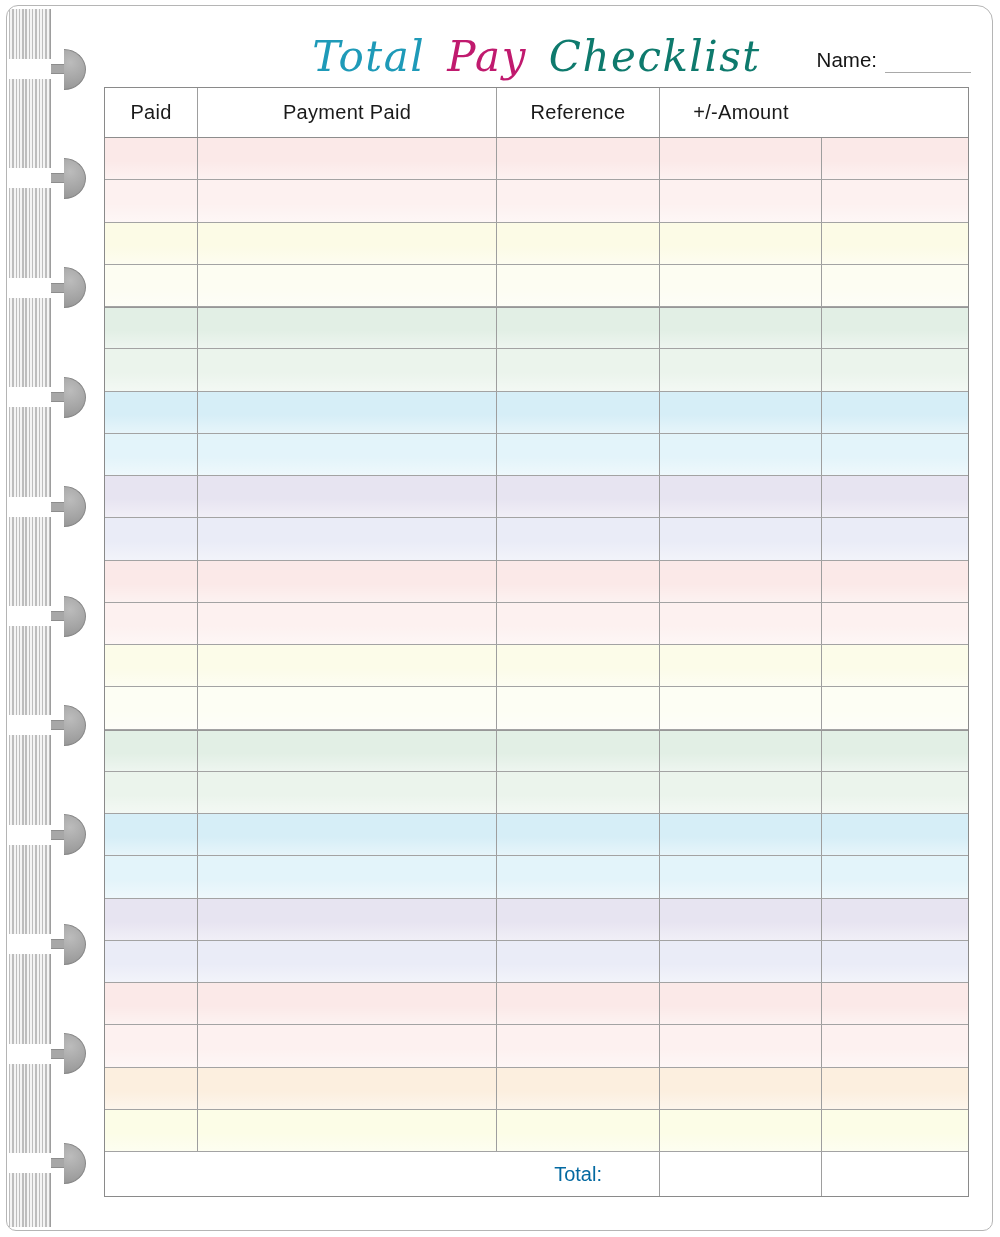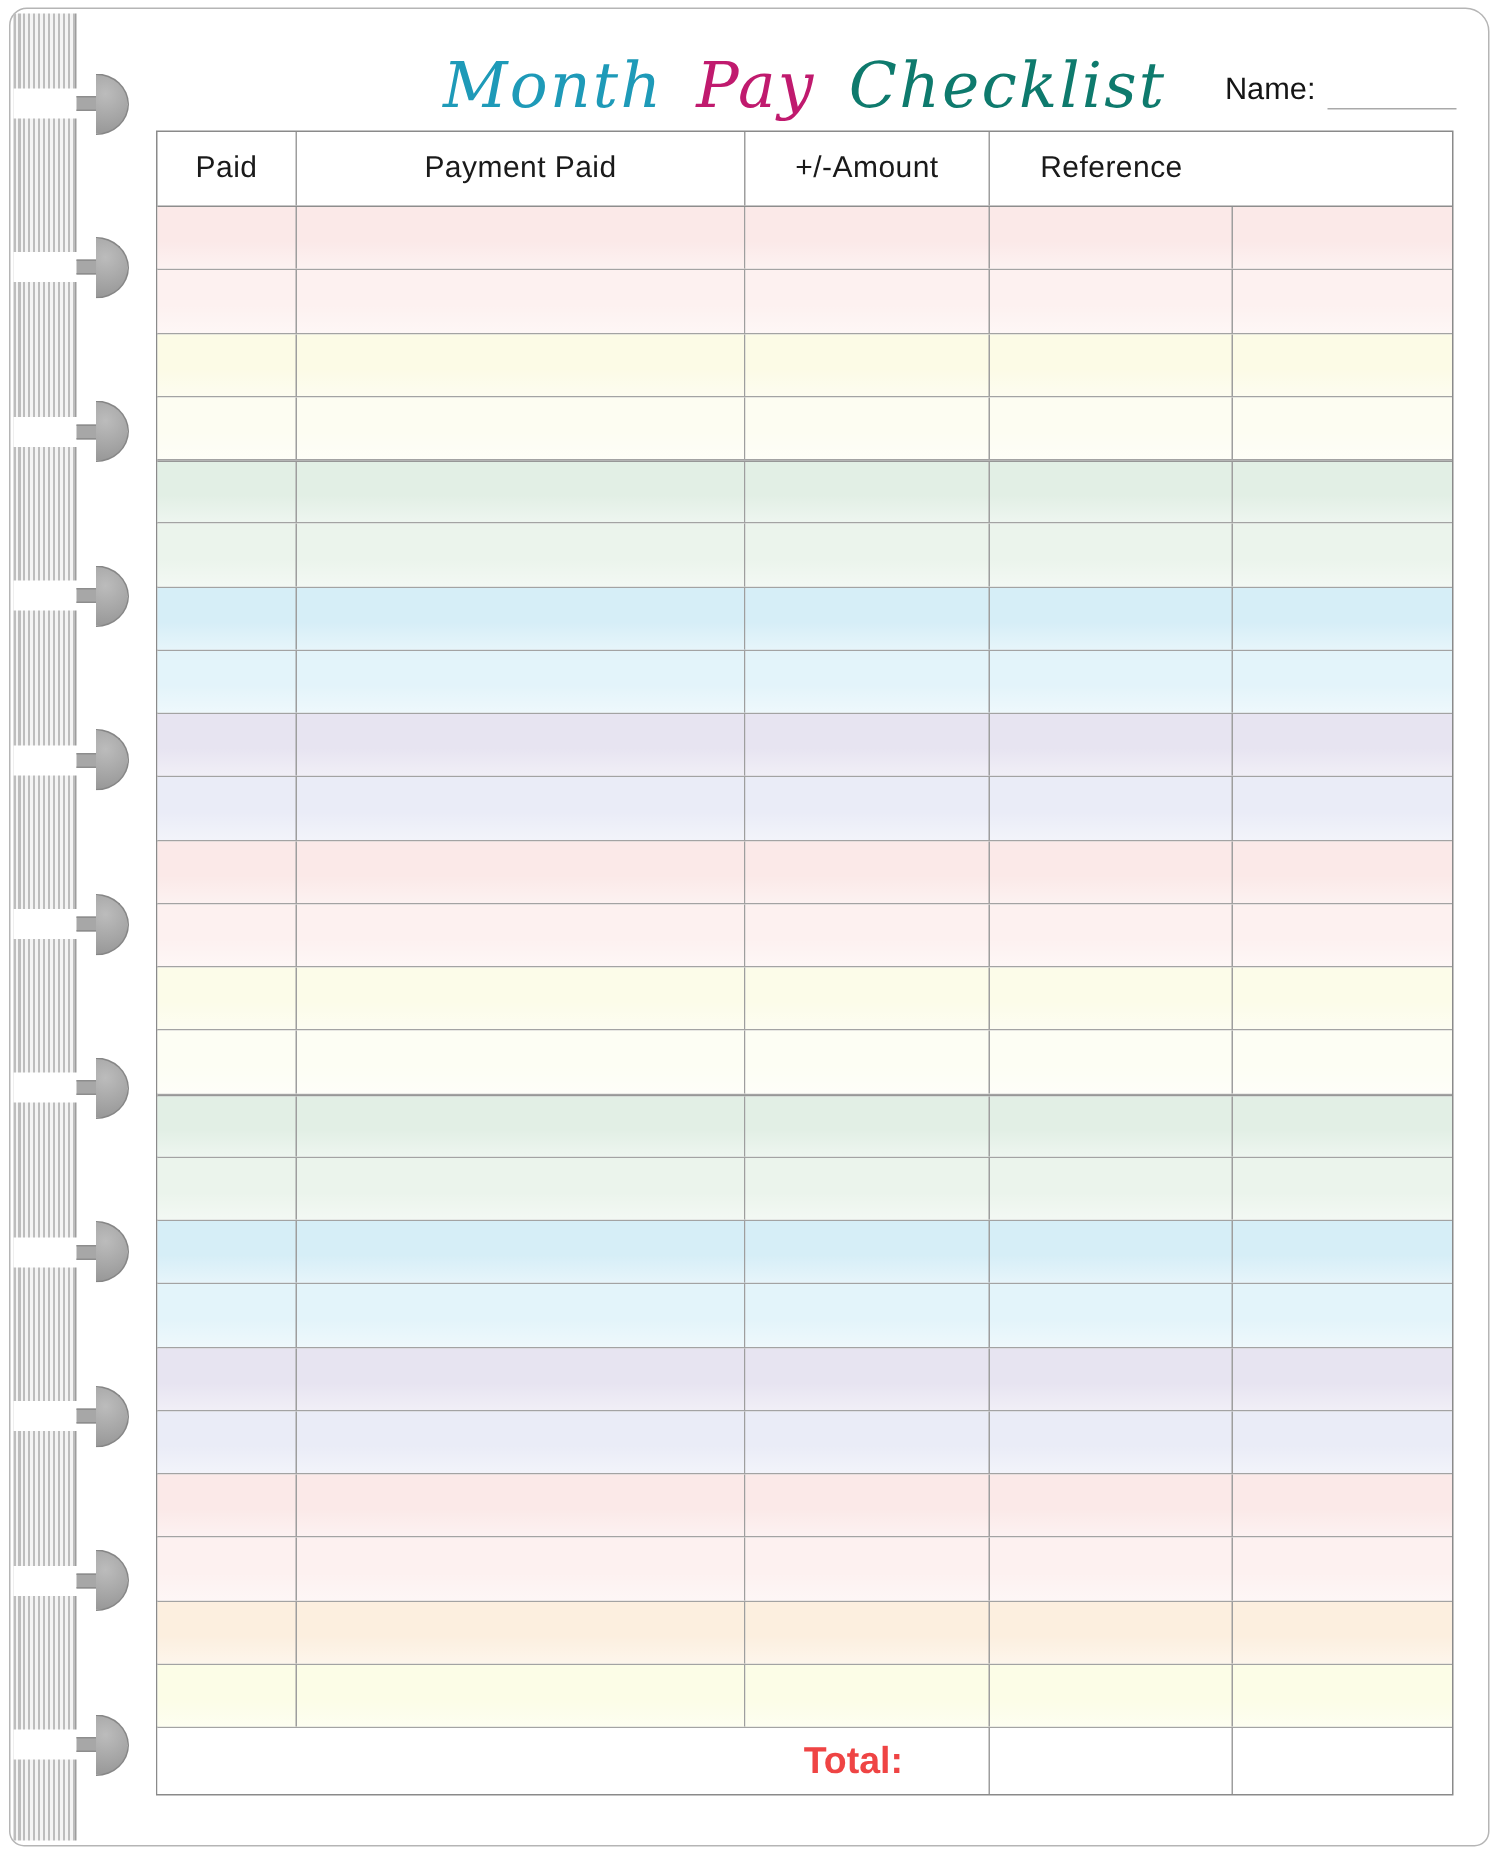--- a/index.html
+++ b/index.html
@@ -93,21 +93,21 @@
   }
   .total-row {
     display:grid;
     grid-template-columns:555px 162px 1fr;
     height:44px; background:#ffffff;
   }
   .total-cell {
     display:flex; align-items:center; justify-content:flex-end;
     padding-right:57px;
     border-right:1px solid #9e9e9e;
-    font-size:25px; color:#ef4444;font-weight:bold;
+    font-size:20px; color:#0369a1;
   }
   .total-empty { border-right:1px solid #9e9e9e; }
   .total-empty:last-child { border-right:none; }
 </style>
 </head>
 <body>
 
 <div class="sheet">
 
   <div class="edge-strip"></div>
@@ -141,37 +141,37 @@
       <div class="disc" style="top: 917.7px;"></div>
       <div class="strip-gap" style="top: 1037.6px;"></div>
       <div class="disc-stem" style="top: 1042.6px;"></div>
       <div class="disc" style="top: 1027.1px;"></div>
       <div class="strip-gap" style="top: 1147px;"></div>
       <div class="disc-stem" style="top: 1152px;"></div>
       <div class="disc" style="top: 1136.5px;"></div>
     </div>
 
   <div class="title-band">
-    <span class="title-word" style="color: rgb(30, 154, 184);">Month</span>
+    <span class="title-word" style="color: rgb(30, 154, 184);">Total</span>
     <span class="title-word" style="color: rgb(192, 26, 110);">Pay</span>
     <span class="title-word" style="color: rgb(14, 122, 109);">Checklist</span>
   </div>
 
   <div class="month-group">
     <span class="month-label">Name:</span>
     <span class="month-line"></span>
   </div>
 
   <div class="bill-table">
 
     <div class="grid-row thead">
       <div class="cell">Paid</div>
       <div class="cell">Payment Paid</div>
+      <div class="cell">Reference</div>
       <div class="cell">+/-Amount</div>
-      <div class="cell">Reference</div>
     </div>
 
     <div id="rows">
         <div class="grid-row data-row">
           <div class="cell" style="background-color: rgb(251, 233, 232);"></div>
           <div class="cell" style="background-color: rgb(251, 233, 232);"></div>
           <div class="cell" style="background-color: rgb(251, 233, 232);"></div>
           <div class="cell" style="background-color: rgb(251, 233, 232);"></div>
           <div class="cell" style="background-color: rgb(251, 233, 232);"></div>
         </div>

